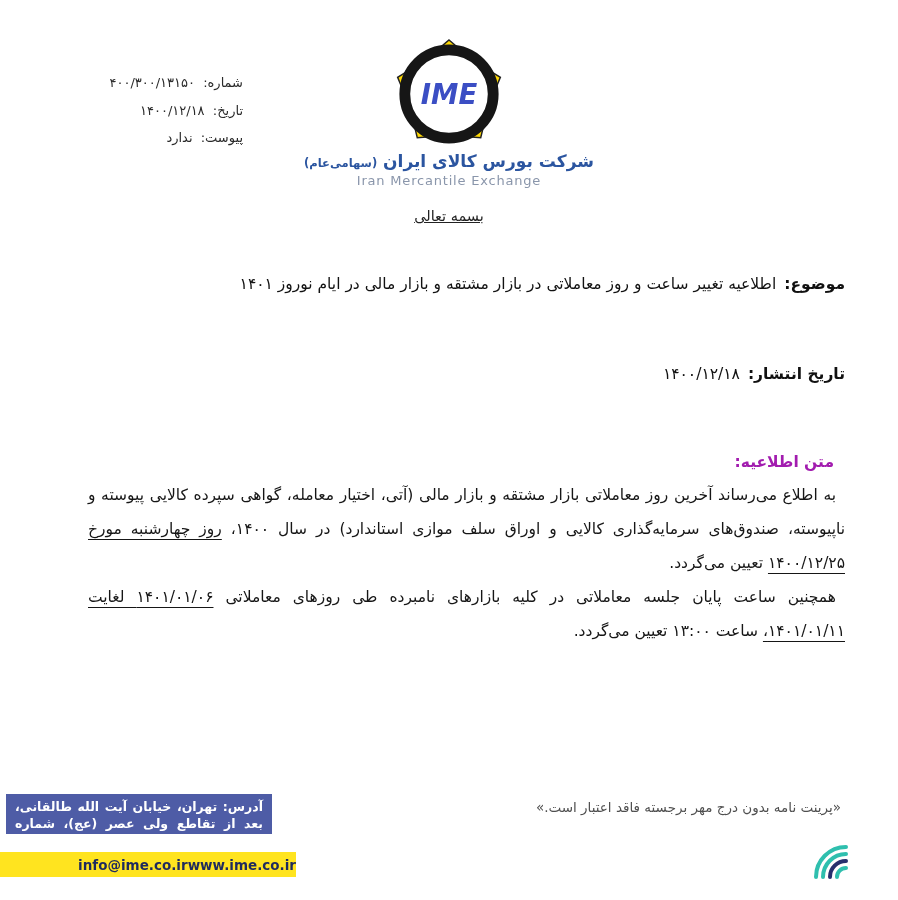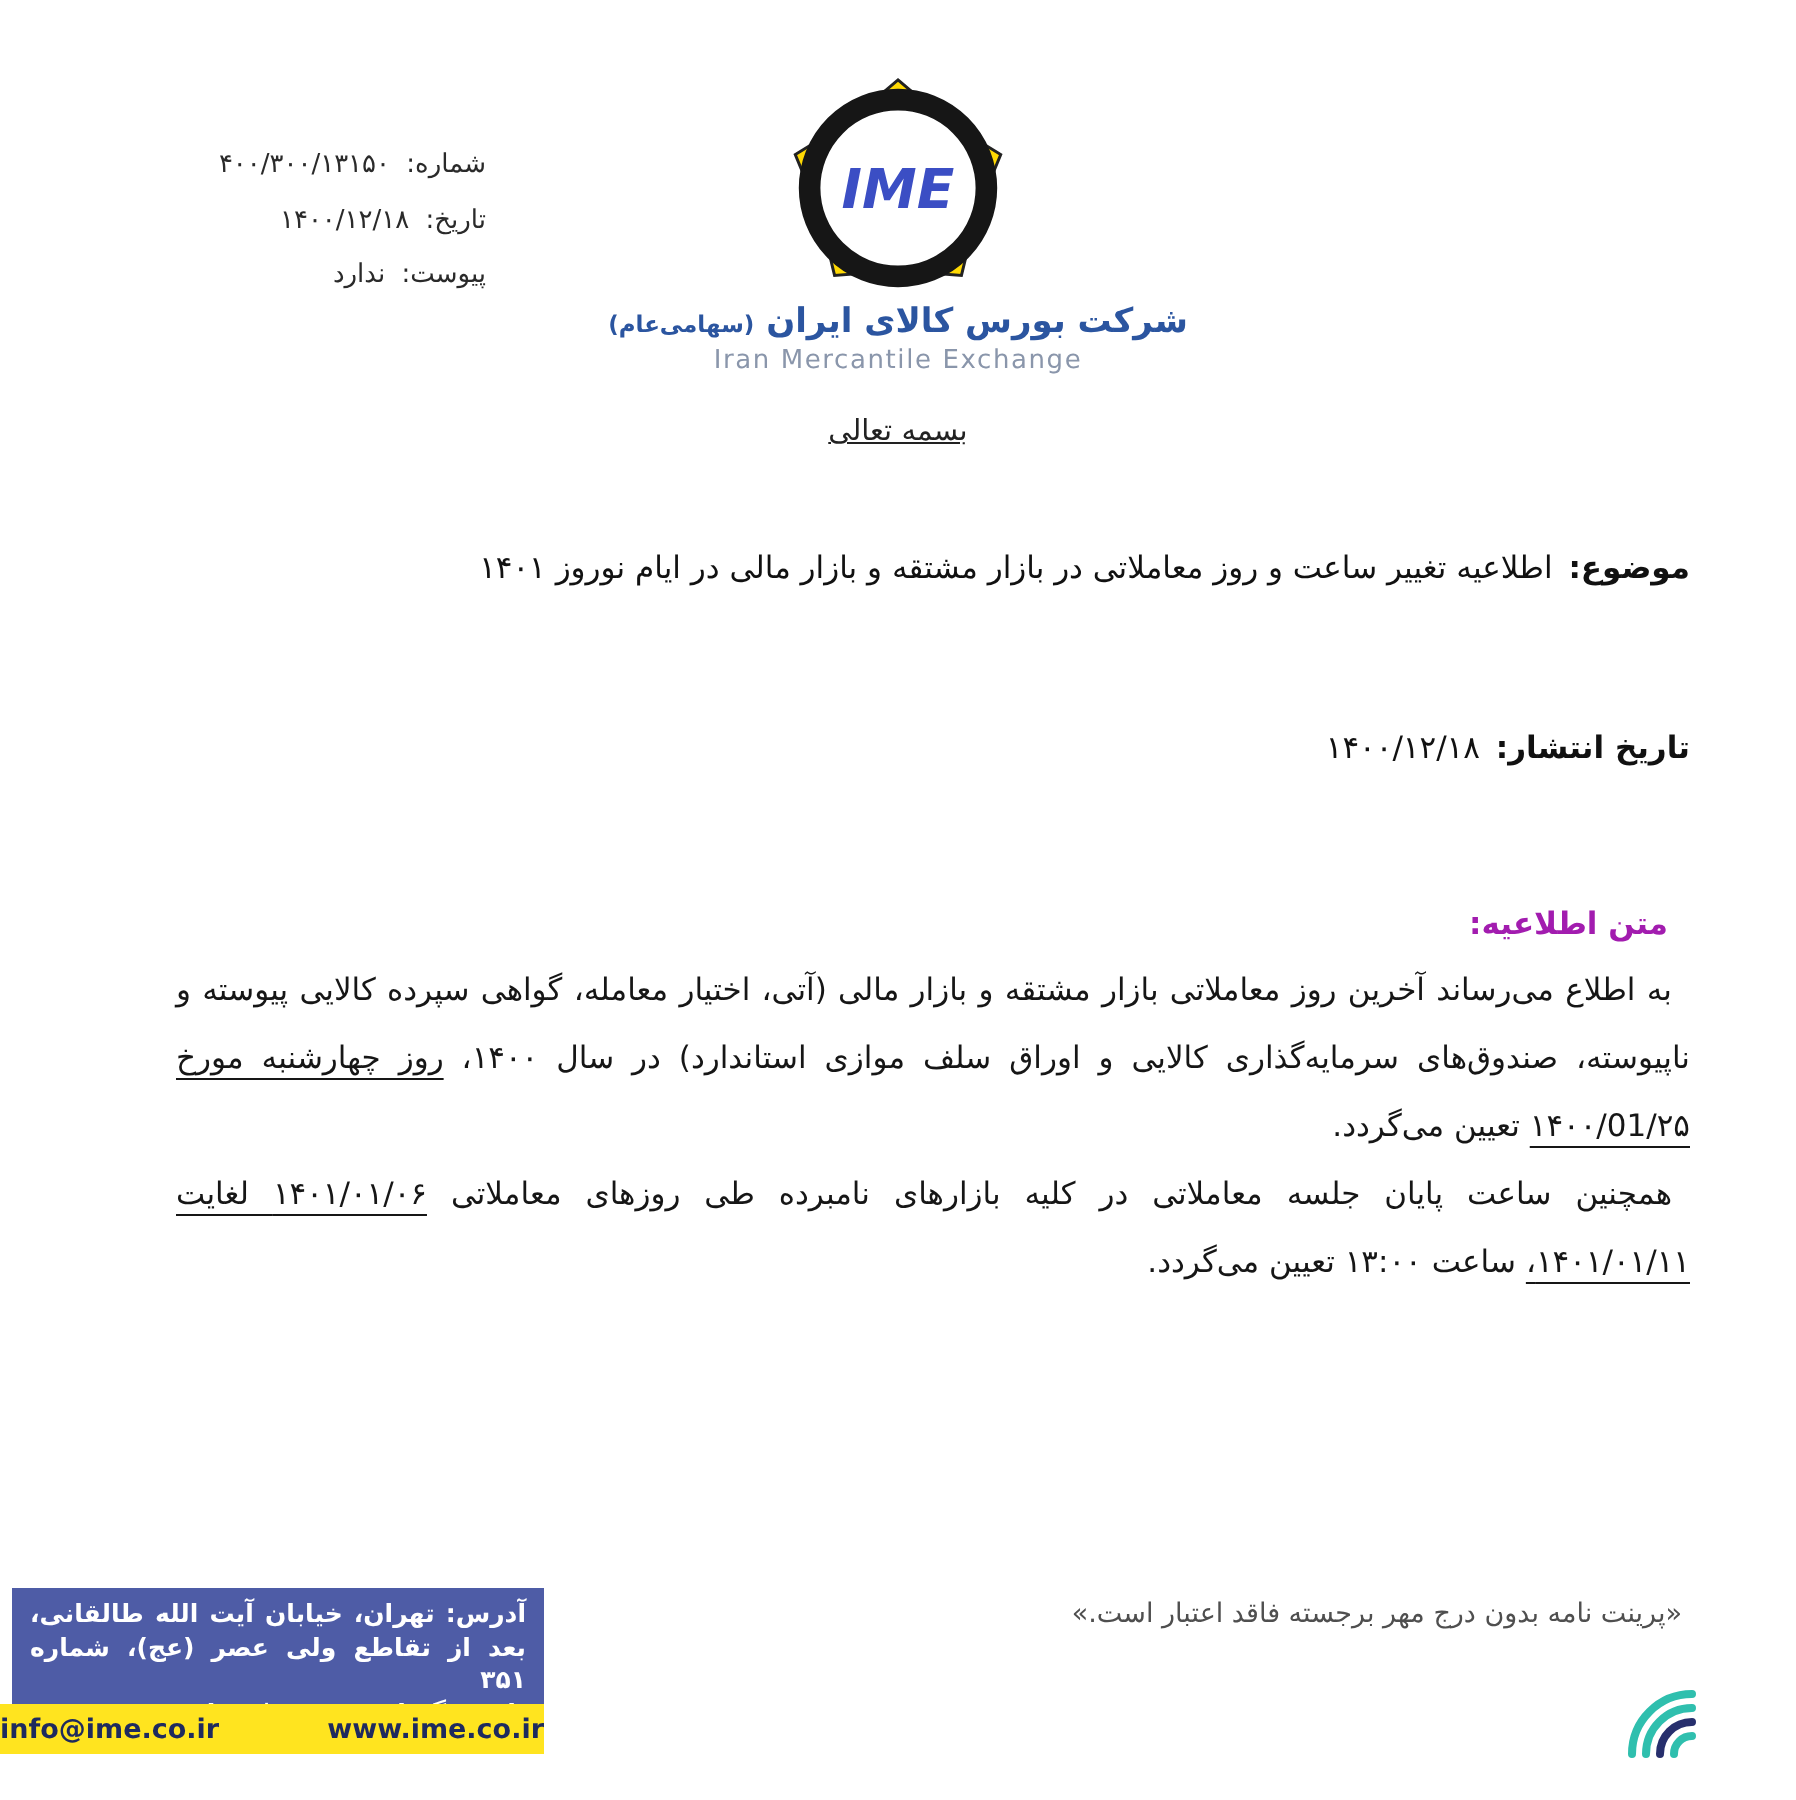--- a/index.html
+++ b/index.html
@@ -57,32 +57,32 @@
     text-align-last: justify;
   }
   .bline.rightal { text-align: right; }
   .bline.indent { text-indent: 9px; }
   .u { text-decoration: underline; text-underline-offset: 5px; }
 
   
   .validity-note { top: 784px; right: 57px; font-size: 13.5px; color: #4f4f4f; }
 
   .address-box {
-    left: 6px; top: 779px; width: 266px; height: 58px;
+    left: 6px; top: 779px; width: 266px; height: 40px;
     box-sizing: border-box; padding: 5px 9px 0;
     background: #4e5ca6; color: #ffffff;
     font-size: 12.5px; font-weight: bold; line-height: 16.5px;
   }
   .address-box .addr-line { text-align: justify; text-align-last: justify; }
 
   .contact-bar {
-    left: 0; top: 837px; width: 272px; height: 25px;
+    left: 0; top: 837px; width: 296px; height: 25px;
     background: #ffe41f; color: #1e2a5e;
     direction: ltr; display: flex; align-items: center;
-    justify-content: space-between;
+    justify-content: flex-end;
     font-size: 13.5px; font-weight: bold;
   }
 
   .watermark { right: -2px; top: 820px; width: 100px; height: 80px; }
 </style>
 </head>
 <body>
 
 <div class="page">
 
@@ -129,21 +129,21 @@
 
   <div class="abs body-text">
     <div class="bline justify indent">
       <span>به اطلاع می‌رساند آخرین روز معاملاتی بازار مشتقه و بازار مالی (آتی، اختیار معامله، گواهی سپرده کالایی پیوسته و</span>
     </div>
     <div class="bline justify">
       <span>ناپیوسته، صندوق‌های سرمایه‌گذاری کالایی و اوراق سلف موازی استاندارد) در سال ۱۴۰۰،</span>
       <span class="u">روز چهارشنبه مورخ</span>
     </div>
     <div class="bline rightal">
-      <span class="u">۱۴۰۰/01/۲۵</span>
+      <span class="u">۱۴۰۰/۱۲/۲۵</span>
       <span>تعیین می‌گردد.</span>
     </div>
     <div class="bline justify indent">
       <span>همچنین ساعت پایان جلسه معاملاتی در کلیه بازارهای نامبرده طی روزهای معاملاتی</span>
       <span class="u">۱۴۰۱/۰۱/۰۶ لغایت</span>
     </div>
     <div class="bline rightal">
       <span class="u">۱۴۰۱/۰۱/۱۱،</span>
       <span>ساعت ۱۳:۰۰ تعیین می‌گردد.</span>
     </div>

